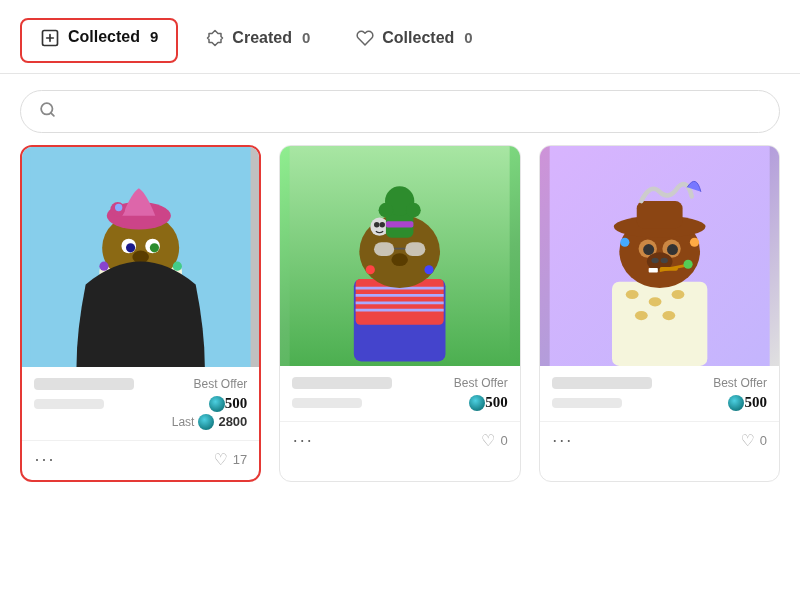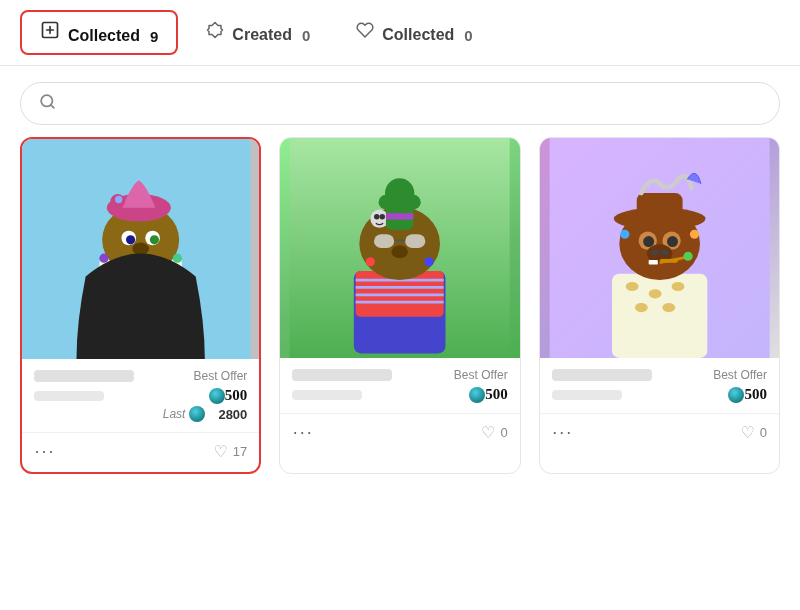--- a/index.html
+++ b/index.html
@@ -16,29 +16,30 @@
     .tab-bar {
       display: flex;
       align-items: center;
       padding: 10px 20px;
       border-bottom: 1px solid #e5e5e5;
       gap: 10px;
     }
 
     .tab {
       display: flex;
-      align-items: flex-end;
+      align-items: flex-start;
       gap: 8px;
       padding: 8px 18px;
       border-radius: 8px;
       cursor: pointer;
       font-size: 16px;
       font-weight: 600;
       color: #444;
       user-select: none;
+      margin-top: 8px;
     }
 
     .tab.active {
       border: 2px solid #e53935;
       color: #111;
     }
 
     .tab .tab-icon {
       font-size: 18px;
       color: #444;
@@ -191,22 +192,22 @@
       font-size: 12px;
       color: #888;
       margin-top: 2px;
     }
 
     .last-price-value {
       font-size: 13px;
       font-weight: 600;
       color: #333;
       display: flex;
-      align-items: center;
-      gap: 13px;
+      align-items: flex-start;
+      gap: 4px;
     }
 
     .card-footer {
       display: flex;
       justify-content: space-between;
       align-items: center;
       padding: 8px 12px 10px 12px;
       border-top: 1px solid #f0f0f0;
       margin-top: 4px;
     }
@@ -334,21 +335,21 @@
         <span class="card-label">Best Offer</span>
       </div>
       <div class="card-price-row">
         <div class="card-id-blur"></div>
         <div class="card-price">
           <span class="gem-icon"></span>
           <span>500</span>
         </div>
       </div>
       <div class="last-price-row">
-        <span style="color:#888;font-size:12px;font-style:italic;">Last</span>
+        <span style="color:#888;font-size:12px;">Last</span>
         <div class="last-price-value">
           <span class="gem-icon"></span>
           <span>2800</span>
         </div>
       </div>
     </div>
     <div class="card-footer">
       <span class="dots-btn">···</span>
       <div class="like-area">
         <span class="heart-icon">♡</span>

